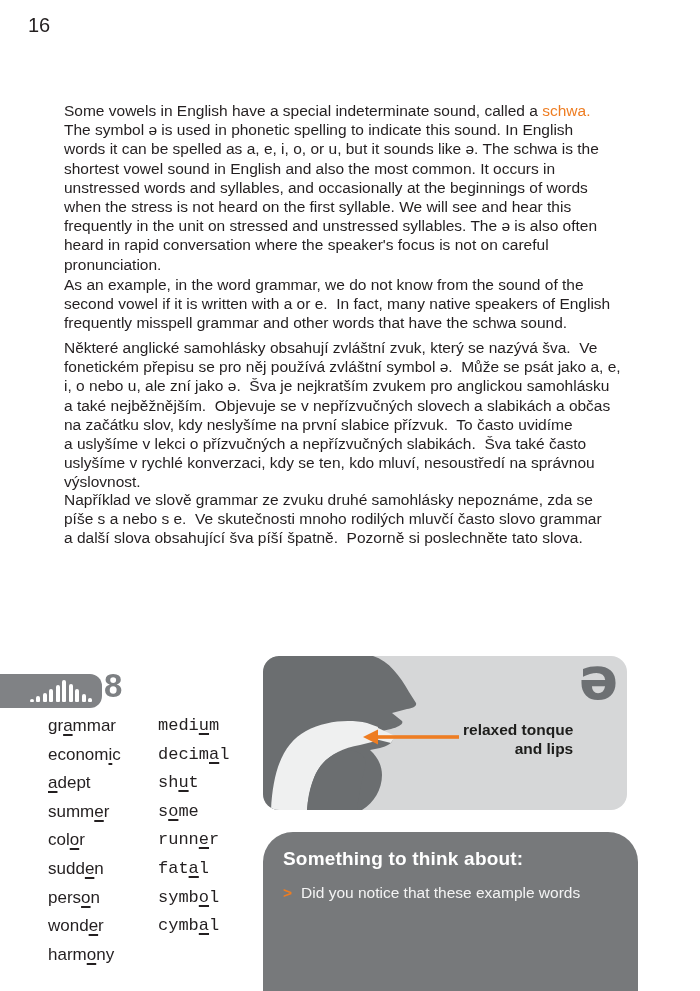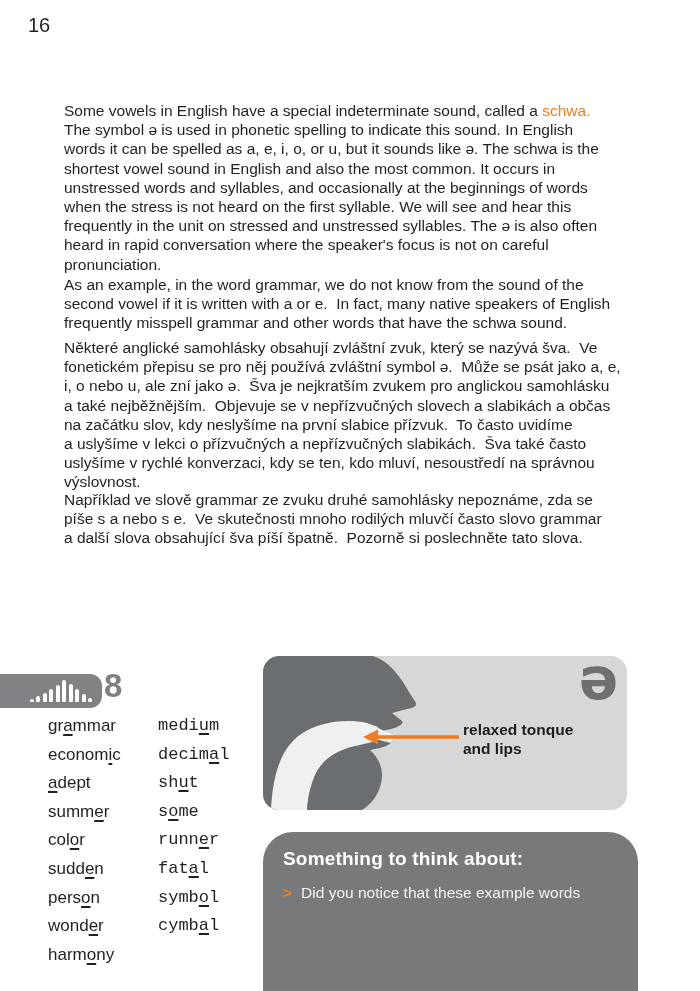--- a/index.html
+++ b/index.html
@@ -22,21 +22,21 @@
   .track-num{left:104px;top:667px;font-size:33px;font-weight:700;color:#7d8083;}
   
   .words{font-size:17px;line-height:28.6px;white-space:pre;}
   .col1{left:48px;top:712px;}
   .col2{left:158px;top:712px;font-family:Liberation Mono, monospace;}
   
   .figure-box{left:263px;top:656px;width:364px;height:154px;background:#d6d7d8;border-radius:16px;overflow:hidden;}
   .figure-box svg{position:absolute;}
   .head-svg{left:0;top:0;}
   .arrow-svg{left:98px;top:72px;}
-  .caption{position:absolute;left:200px;top:64px;font-size:15.5px;font-weight:700;line-height:19px;color:#1d1d1b;white-space:pre;}
+  .caption{position:absolute;left:200px;top:64px;font-size:15.5px;font-weight:700;line-height:19px;color:#1d1d1b;white-space:pre;text-align:right;}
   .schwa-glyph{position:absolute;left:316px;top:-8px;font-family:"DejaVu Sans",sans-serif;
     font-size:58px;font-weight:700;color:#6d7073;line-height:1.1;}
   
   .think-box{left:263px;top:832px;width:375px;height:159px;background:#77797b;border-radius:30px 30px 0 0;box-sizing:border-box;padding:16px 37px 0 20px;}
   .think-title{font-size:19px;font-weight:700;color:#ffffff;letter-spacing:.2px;}
   .think-body{margin:12px 0 6px 0;font-size:15.5px;line-height:21px;color:#f4f4f4;white-space:pre;}
   .chev{color:#ee7d22;font-weight:700;margin-right:9px;}
 </style>
 </head>
 <body>

